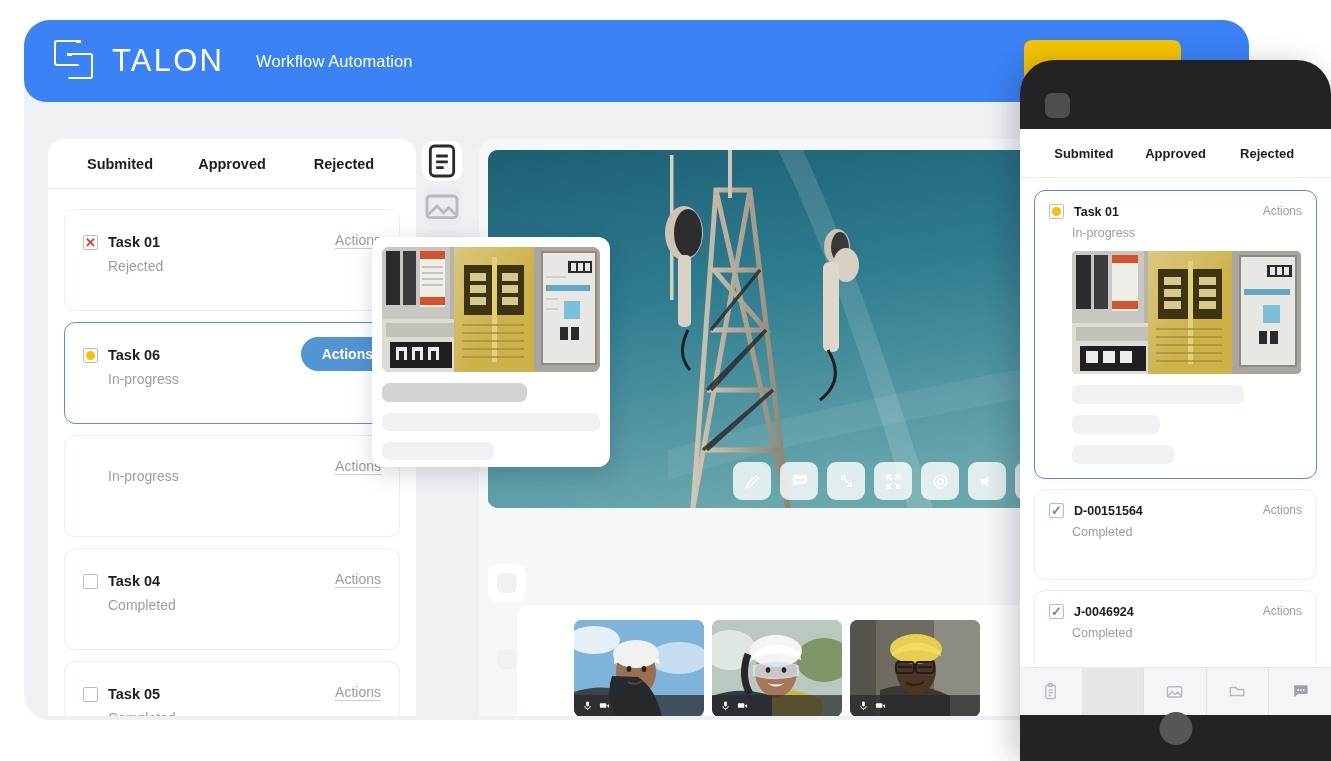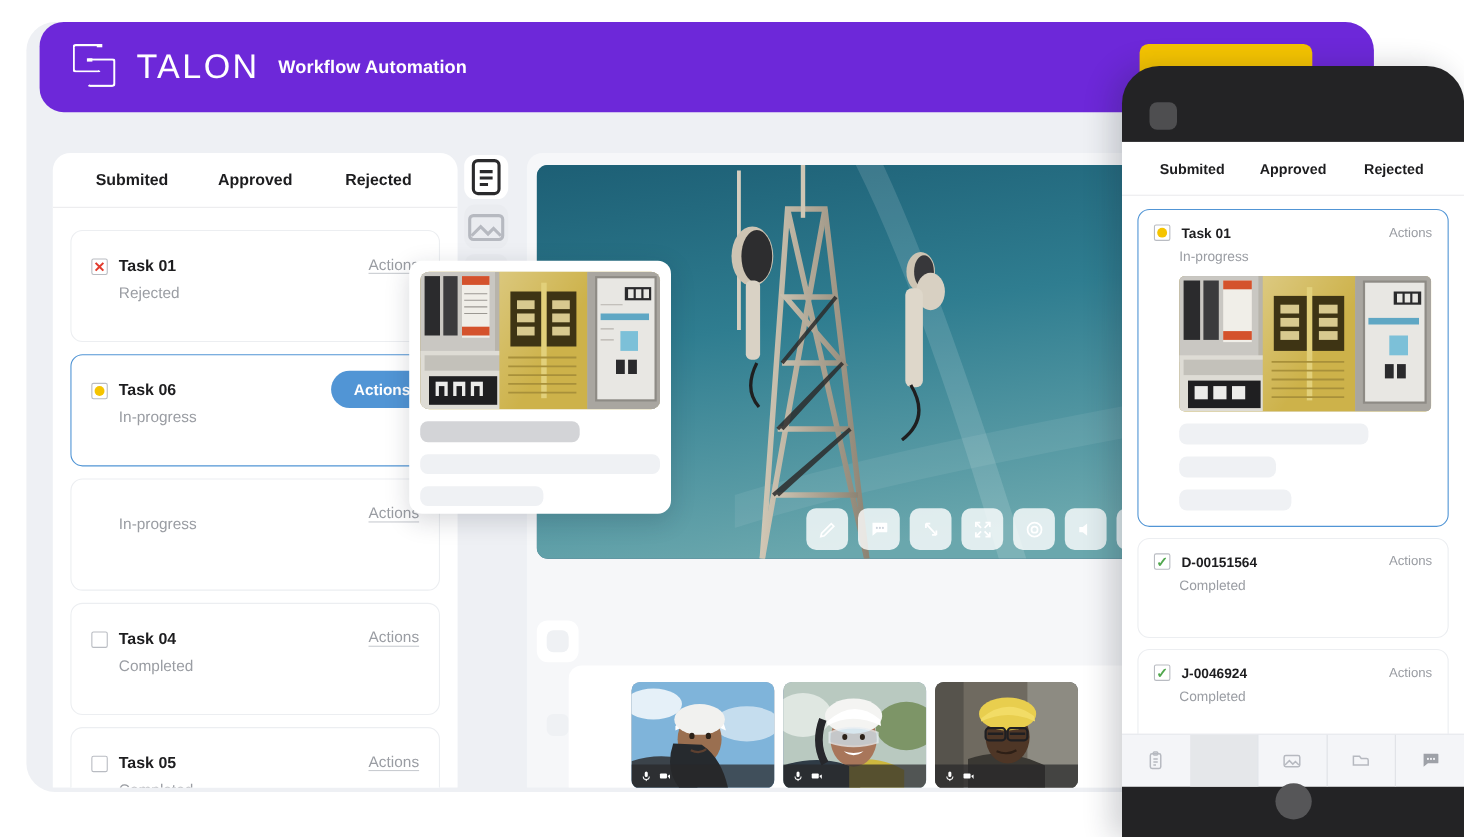--- a/index.html
+++ b/index.html
@@ -14,42 +14,42 @@
   
   .desktop-frame {
     position: absolute; left: 24px; top: 20px;
     width: 1225px; height: 700px;
     background: #eef0f4;
     border-radius: 26px;
     padding: 0;
     overflow: hidden;
   }
   .topbar {
-    position: absolute; left: 12px; top: 0;
+    position: absolute; left: 0; top: 0;
     width: 1225px; height: 82px;
-    background: #6d28d9;
+    background: #3b82f6;
     border-radius: 22px;
     display: flex; align-items: center;
   }
   .logo-wrap { display: flex; align-items: center; margin-left: 30px; }
   .logo-mark { width: 42px; height: 42px; position: relative; }
   .logo-sq {
     position: absolute; border: 2.6px solid #ffffff; border-radius: 3px;
   }
   .logo-sq.a { left: 0; top: 0; width: 26px; height: 26px; border-right-color: transparent; }
   .logo-sq.b { left: 13px; top: 13px; width: 26px; height: 26px; border-left-color: transparent; }
   .logo-nick-a { position:absolute; left:22px; top:0; width:5px; height:2.6px; background:#fff; }
   .logo-nick-b { position:absolute; left:13px; top:13px; width:5px; height:2.6px; background:#fff; }
   .logo-text {
     color: #ffffff; font-size: 31px; letter-spacing: 2.2px;
     font-weight: 400; margin-left: 16px;
   }
   .topbar-subtitle {
-    color: #ffffff; font-size: 16.5px; font-weight: bold;
-    margin-left: 17px; letter-spacing: .1px;
+    color: #ffffff; font-size: 16.5px; font-weight: normal;
+    margin-left: 32px; letter-spacing: .1px;
   }
   .cta-button {
     position: absolute; right: 68px; top: 20px;
     width: 157px; height: 42px;
     background: #f5c400; border: none; border-radius: 8px;
     cursor: pointer;
   }
 
   
   .task-panel {

